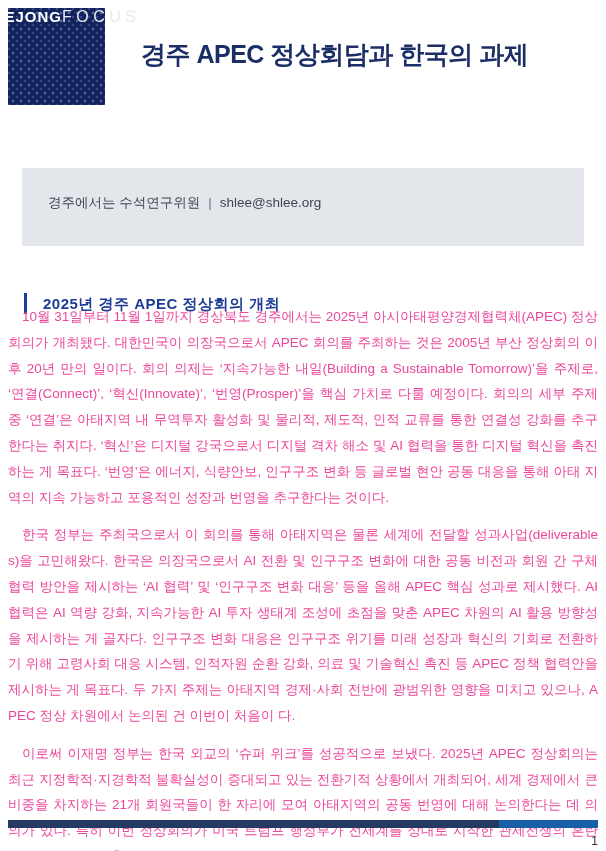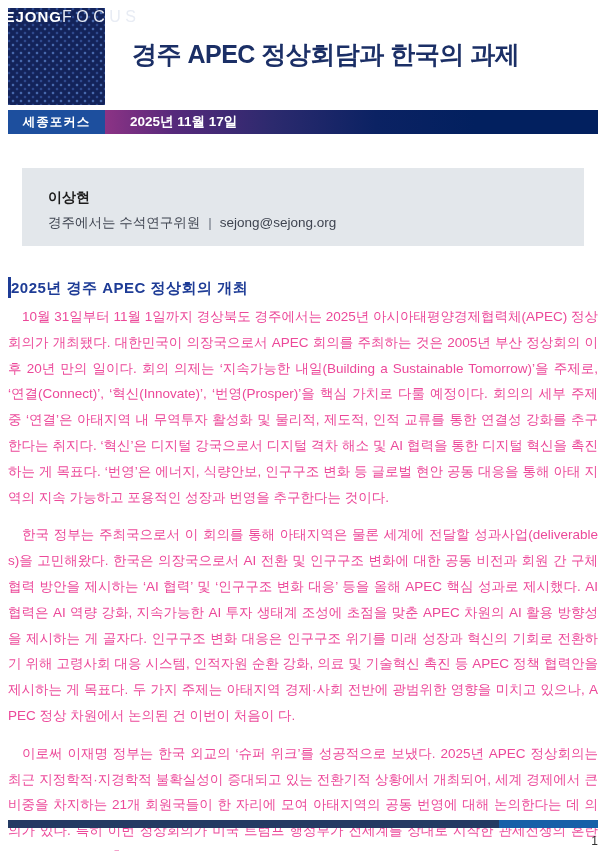--- a/index.html
+++ b/index.html
@@ -28,21 +28,21 @@
     display:flex;flex-direction:row;justify-content:center;
     padding-left:21px;box-sizing:border-box;
   }
   .logo-l1{
     color:#ffffff;font-weight:bold;font-size:15px;letter-spacing:1px;line-height:18px;
   }
   .logo-l2{
     color:#e8ecf4;font-weight:400;font-size:16px;letter-spacing:4.5px;line-height:18px;
   }
   .title{
-    margin:7px;flex:1;
+    margin:16px;flex:1;
     display:flex;align-items:center;
     padding-left:20px;padding-bottom:4px;
     color:#1b2f66;font-size:25px;font-weight:bold;letter-spacing:-0.5px;
   }
   
   .info-bar{
     position:absolute;left:8px;top:110px;right:8px;height:24px;
     display:flex;
   }
   .brand-cell{
@@ -66,23 +66,23 @@
   }
   .author-name{
     color:#1c1c1c;font-size:14px;font-weight:bold;line-height:20px;
   }
   .author-line{
     margin-top:7px;color:#3f4450;font-size:13.5px;line-height:18px;
   }
   .author-line .sep{margin:0 8px;color:#6b7280;}
   
   .section-heading{
-    position:absolute;left:8px;right:8px;top:277px;margin:0;
+    position:absolute;left:8px;right:8px;top:277px;margin:16px;
     border-left:3px solid #1e3c96;
-    padding-left:0;
+    padding-left:16px;
     color:#1e3c96;font-size:15px;font-weight:bold;letter-spacing:0.5px;
     line-height:21px;
   }
   
   .article{
     position:absolute;left:8px;right:8px;top:304px;
   }
   .article p{
     margin:0 0 12px 0;
     color:#ec4899;font-size:13.5px;line-height:25.8px;
@@ -107,29 +107,24 @@
 <div class="page">
 
   <div class="header-row">
     <div class="logo">
       <div class="logo-l1">SEJONG</div>
       <div class="logo-l2">FOCUS</div>
     </div>
     <h1 class="title">경주 APEC 정상회담과 한국의 과제</h1>
   </div>
 
-  <div class="info-bar">
-    <div class="brand-cell">세종포커스</div>
-    <div class="date-cell">2025년 11월 17일</div>
-  </div>
 
   <div class="author-box">
-    <div class="author-name">이상현</div>
     <div class="author-line">
-      <span>경주에서는 수석연구위원</span><span class="sep">|</span><span>sejong@sejong.org</span>
+      <span>경주에서는 수석연구위원</span><span class="sep">|</span><span>shlee@shlee.org</span>
     </div>
   </div>
 
   <h2 class="section-heading">2025년 경주 APEC 정상회의 개최</h2>
 
   <div class="article">
     <p>10월 31일부터 11월 1일까지 경상북도 경주에서는 2025년 아시아태평양경제협력체(APEC) 정상회의가 개최됐다. 대한민국이 의장국으로서 APEC 회의를 주최하는 것은 2005년 부산 정상회의 이후 20년 만의 일이다. 회의 의제는 ‘지속가능한 내일(Building a Sustainable Tomorrow)’을 주제로, ‘연결(Connect)’, ‘혁신(Innovate)’, ‘번영(Prosper)’을 핵심 가치로 다룰 예정이다. 회의의 세부 주제 중 ‘연결’은 아태지역 내 무역투자 활성화 및 물리적, 제도적, 인적 교류를 통한 연결성 강화를 추구한다는 취지다. ‘혁신’은 디지털 강국으로서 디지털 격차 해소 및 AI 협력을 통한 디지털 혁신을 촉진하는 게 목표다. ‘번영’은 에너지, 식량안보, 인구구조 변화 등 글로벌 현안 공동 대응을 통해 아태 지역의 지속 가능하고 포용적인 성장과 번영을 추구한다는 것이다.</p>
     <p>한국 정부는 주최국으로서 이 회의를 통해 아태지역은 물론 세계에 전달할 성과사업(deliverables)을 고민해왔다. 한국은 의장국으로서 AI 전환 및 인구구조 변화에 대한 공동 비전과 회원 간 구체 협력 방안을 제시하는 ‘AI 협력’ 및 ‘인구구조 변화 대응’ 등을 올해 APEC 핵심 성과로 제시했다. AI 협력은 AI 역량 강화, 지속가능한 AI 투자 생태계 조성에 초점을 맞춘 APEC 차원의 AI 활용 방향성을 제시하는 게 골자다. 인구구조 변화 대응은 인구구조 위기를 미래 성장과 혁신의 기회로 전환하기 위해 고령사회 대응 시스템, 인적자원 순환 강화, 의료 및 기술혁신 촉진 등 APEC 정책 협력안을 제시하는 게 목표다. 두 가지 주제는 아태지역 경제·사회 전반에 광범위한 영향을 미치고 있으나, APEC 정상 차원에서 논의된 건 이번이 처음이 다.</p>
     <p>이로써 이재명 정부는 한국 외교의 ‘슈퍼 위크’를 성공적으로 보냈다. 2025년 APEC 정상회의는 최근 지정학적·지경학적 불확실성이 증대되고 있는 전환기적 상황에서 개최되어, 세계 경제에서 큰 비중을 차지하는 21개 회원국들이 한 자리에 모여 아태지역의 공동 번영에 대해 논의한다는 데 의의가 있다. 특히 이번 정상회의가 미국 트럼프 행정부가 전세계를 상대로 시작한 관세전쟁의 혼란 속에서 갈수록 위축되는 자유무역과 다자협력을 되살리는 계기가 될 수 있을지 주목된다.</p>
   </div>

